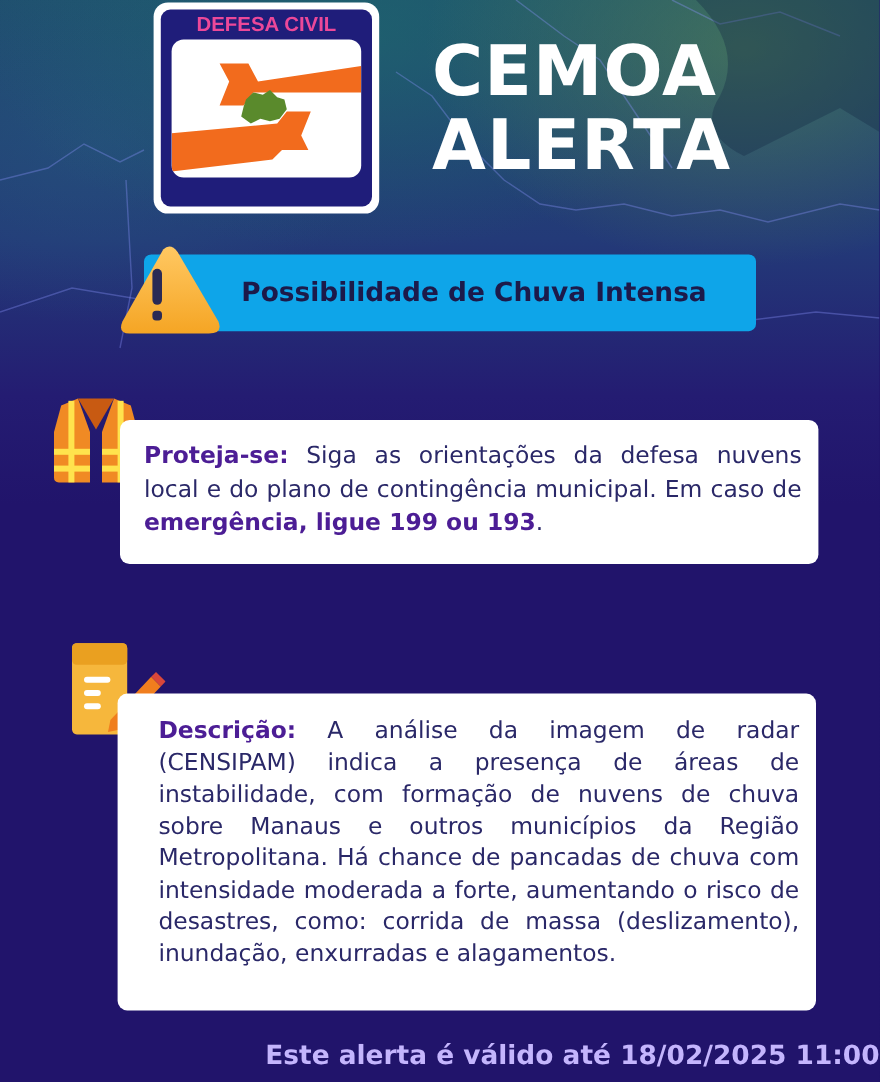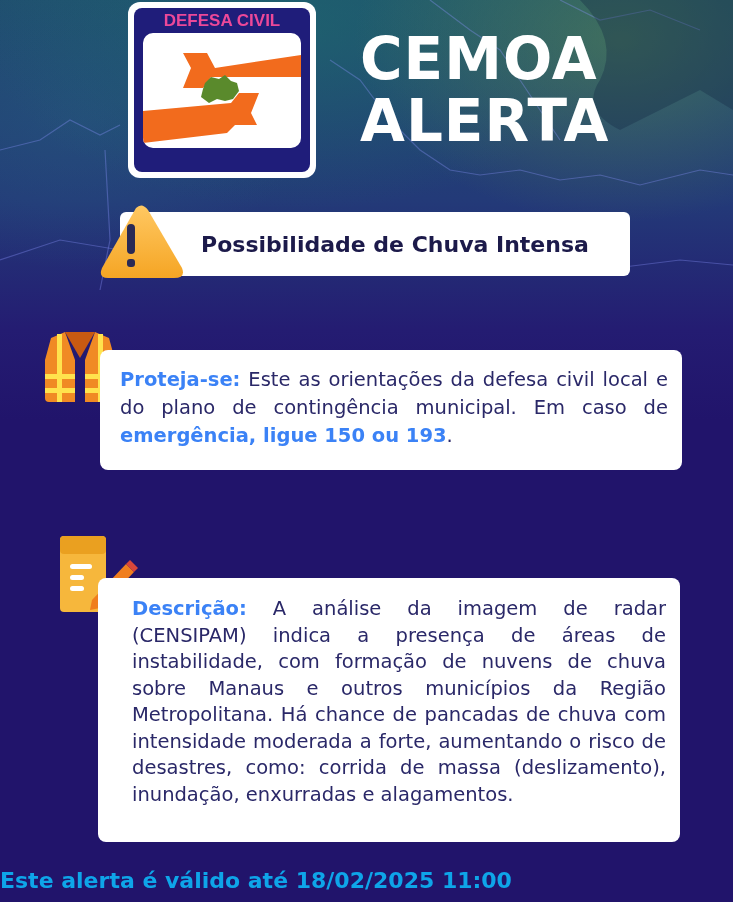--- a/index.html
+++ b/index.html
@@ -37,45 +37,45 @@
   }
 
   .title {
     position:absolute; left:360px; top:28px; color:#ffffff;
     font-family:"DejaVu Sans", sans-serif; font-weight:bold;
     font-size:58px; line-height:62px; letter-spacing:1px;
   }
 
   .banner {
     position:absolute; left:120px; top:212px; width:510px; height:64px;
-    background:#ffffff; border-radius:6px;
+    background:#0ea5e9; border-radius:6px;
     display:flex; flex-direction:column; justify-content:center; align-items:center;
     padding-left:40px; box-sizing:border-box;
   }
   .banner span {
     font-family:"DejaVu Sans", sans-serif; font-weight:bold; color:#1c1a4a;
     font-size:22px; line-height:27px; white-space:nowrap;
   }
   .warn-icon { position:absolute; left:98px; top:204px; }
 
   .card {
     position:absolute; background:#ffffff; border-radius:8px; box-sizing:border-box;
     color:#2a2868; font-family:"DejaVu Sans", sans-serif;
   }
   .card p { margin:0; text-align:justify; text-align-last:left; }
-  .card b { color:#3b82f6; }
+  .card b { color:#4c1d95; }
   .card1 { left:100px; top:350px; width:582px; height:120px; padding:16px 14px 0 20px; font-size:19.5px; line-height:28px; }
   .card2 { left:98px; top:578px; width:582px; height:264px; padding:18px 14px 0 34px; font-size:19.5px; line-height:26.5px; }
 
   .vest-icon { position:absolute; left:45px; top:330px; }
   .notes-icon { position:absolute; left:58px; top:534px; }
 
   .footer {
-    position:absolute; left:0; top:868px; width:733px; text-align:left;
-    color:#0ea5e9; font-family:"DejaVu Sans", sans-serif; font-weight:bold; font-size:22px;
+    position:absolute; left:0; top:868px; width:733px; text-align:right;
+    color:#c4b5fd; font-family:"DejaVu Sans", sans-serif; font-weight:bold; font-size:22px;
   }
 </style>
 </head>
 <body>
 
 <div class="bg">
   <svg width="733" height="330" viewBox="0 0 733 330">
     <g fill="none" stroke="rgba(140,150,255,0.35)" stroke-width="1.2">
       <path d="M0 150 L40 140 L70 120 L100 135 L120 125"></path>
       <path d="M105 150 L110 240 L100 290"></path>
@@ -128,21 +128,21 @@
   <path d="M20 2 L35 28 L50 2 Z" fill="#c85a12"></path>
   <rect x="12" y="4" width="5" height="68" fill="#ffe34d"></rect>
   <rect x="53" y="4" width="5" height="68" fill="#ffe34d"></rect>
   <rect x="0" y="44" width="30" height="5" fill="#ffe34d"></rect>
   <rect x="40" y="44" width="30" height="5" fill="#ffe34d"></rect>
   <rect x="0" y="58" width="30" height="5" fill="#ffe34d"></rect>
   <rect x="40" y="58" width="30" height="5" fill="#ffe34d"></rect>
 </svg>
 
 <div class="card card1">
-  <p><b>Proteja-se:</b><span> Este as orientações da defesa civil local e do plano de contingência municipal. Em caso de </span><b>emergência, ligue 150 ou 193</b><span>.</span></p>
+  <p><b>Proteja-se:</b><span> Siga as orientações da defesa nuvens local e do plano de contingência municipal. Em caso de </span><b>emergência, ligue 199 ou 193</b><span>.</span></p>
 </div>
 
 <svg class="notes-icon" width="80" height="80" viewBox="0 0 80 80">
   <rect x="2" y="2" width="46" height="76" rx="4" fill="#f6b73c"></rect>
   <rect x="2" y="2" width="46" height="18" rx="4" fill="#eaa020"></rect>
   <rect x="12" y="30" width="22" height="5" rx="2.5" fill="#ffffff"></rect>
   <rect x="12" y="41" width="14" height="5" rx="2.5" fill="#ffffff"></rect>
   <rect x="12" y="52" width="14" height="5" rx="2.5" fill="#ffffff"></rect>
   <path d="M34 66 L68 30 L76 38 L42 74 L32 76 Z" fill="#f07e1e"></path>
   <path d="M68 30 L72 26 L80 34 L76 38 Z" fill="#d9473a"></path>

